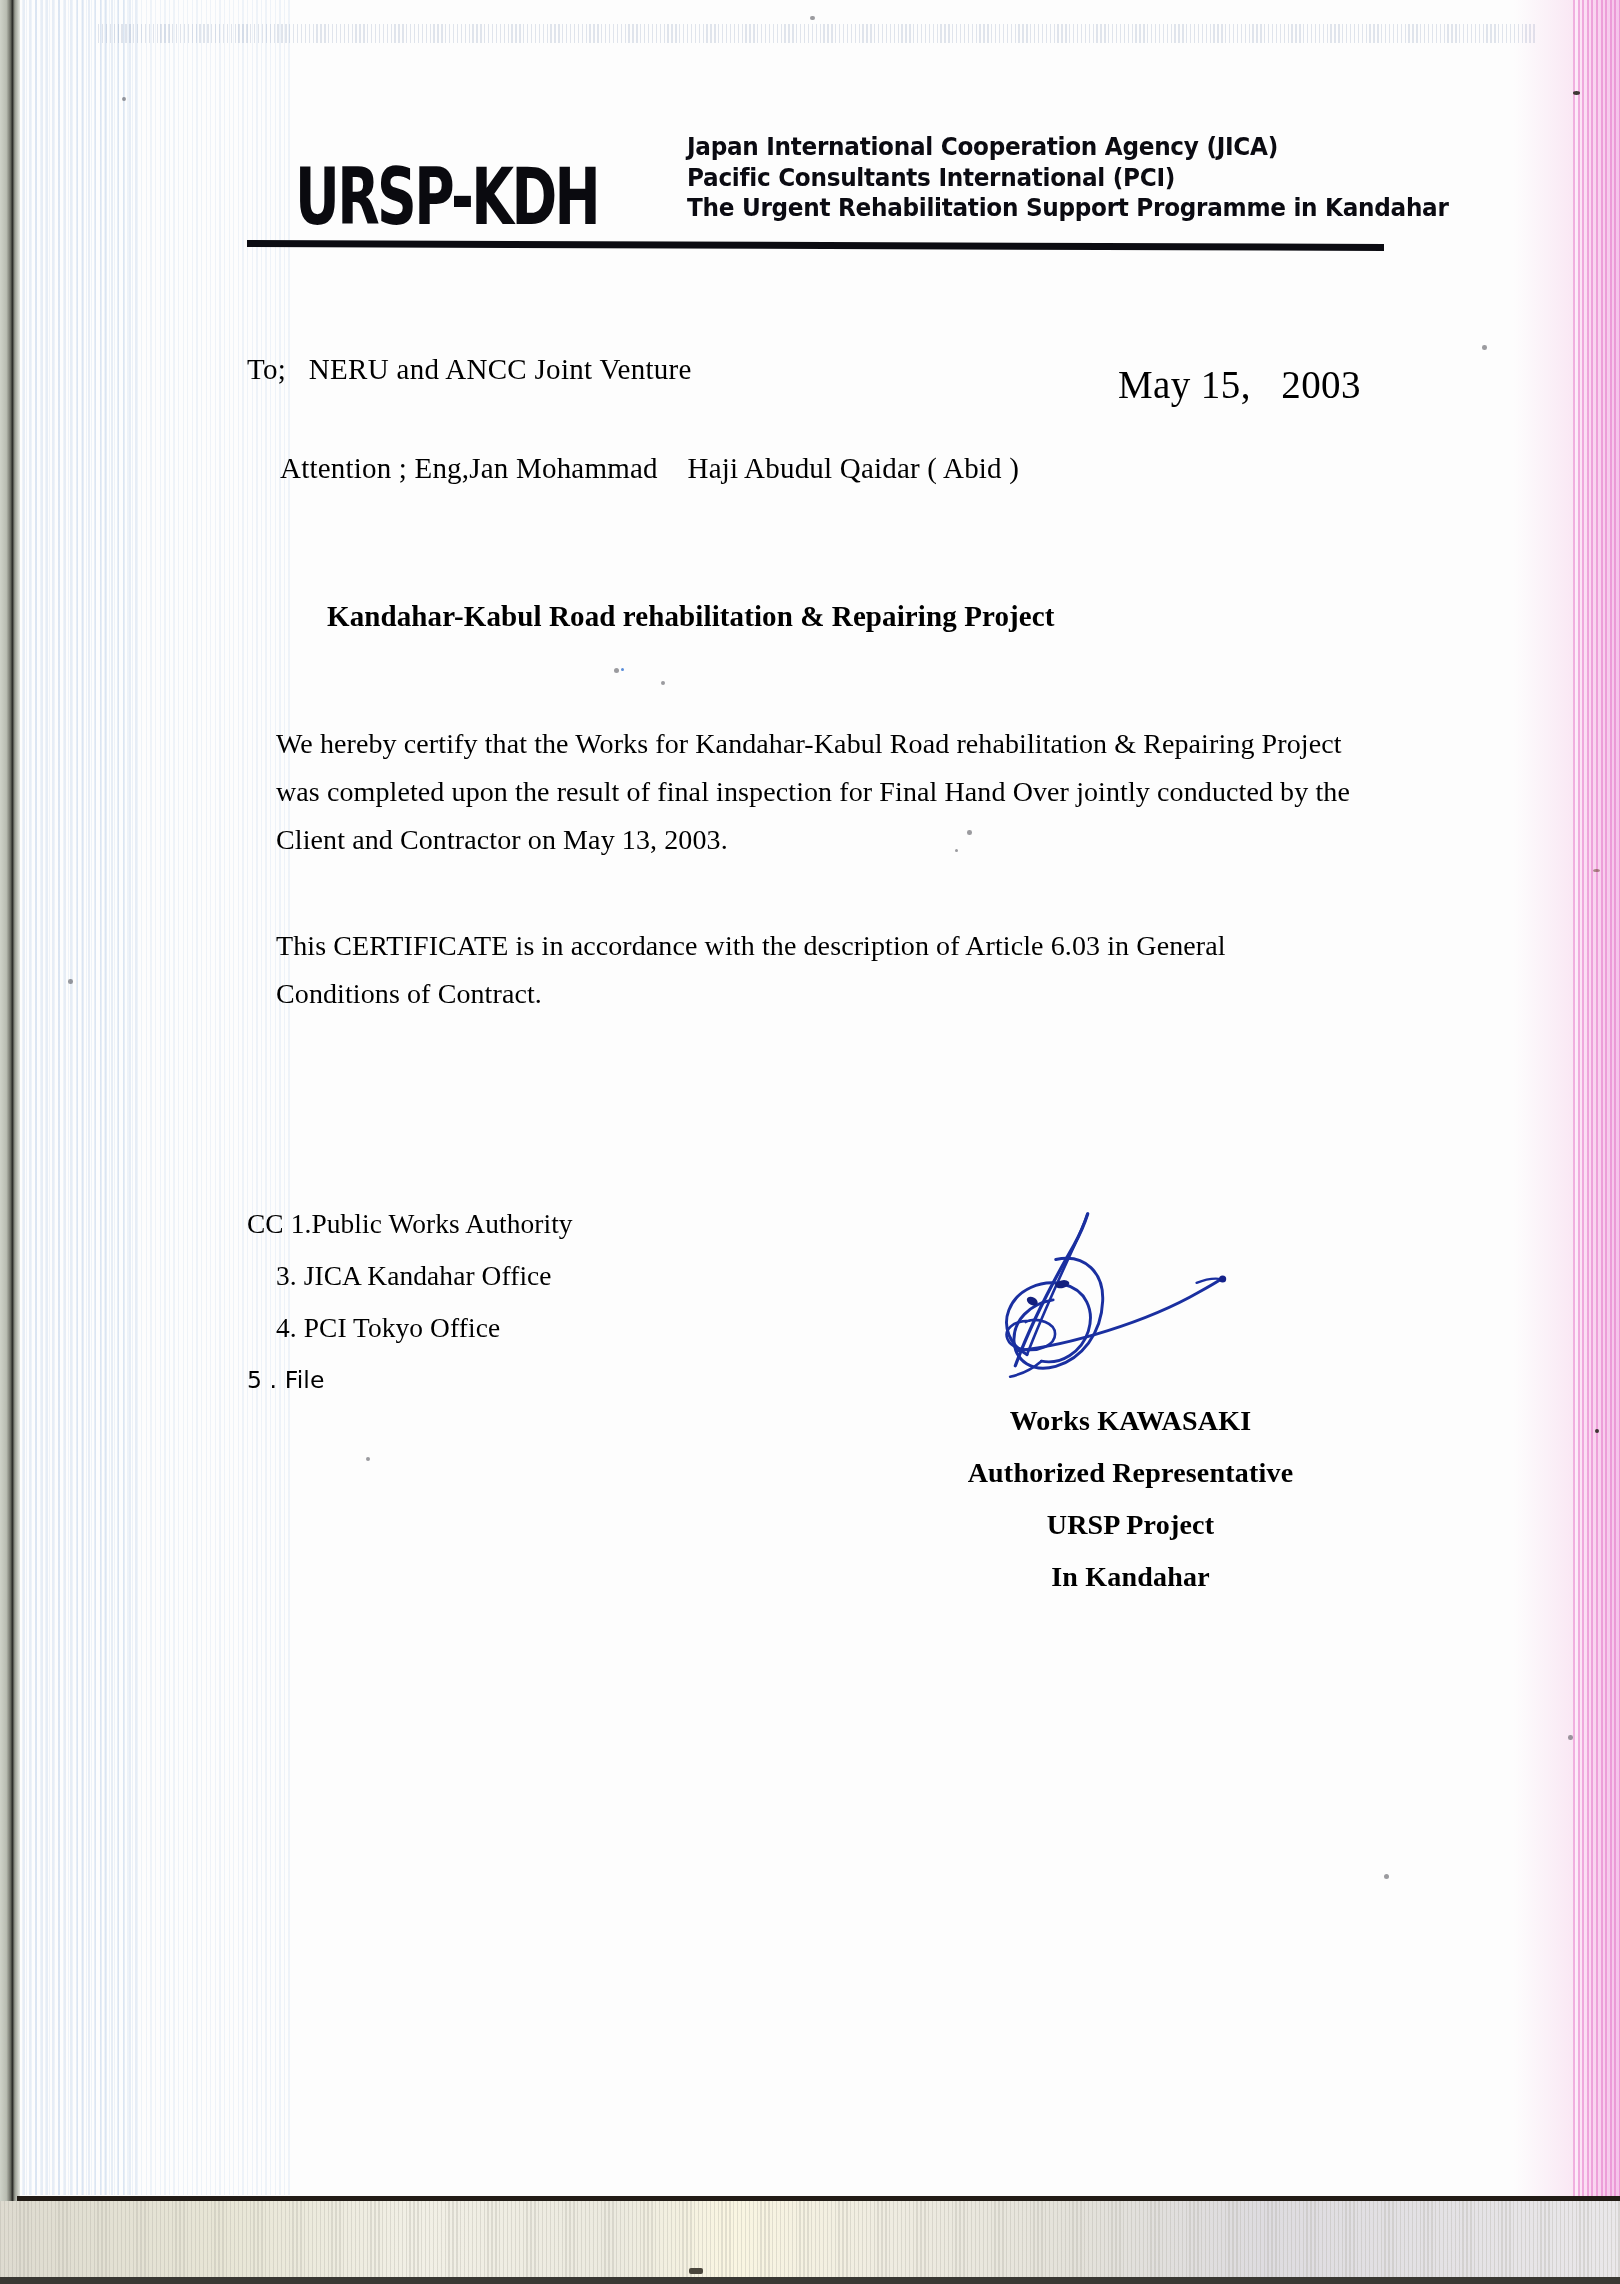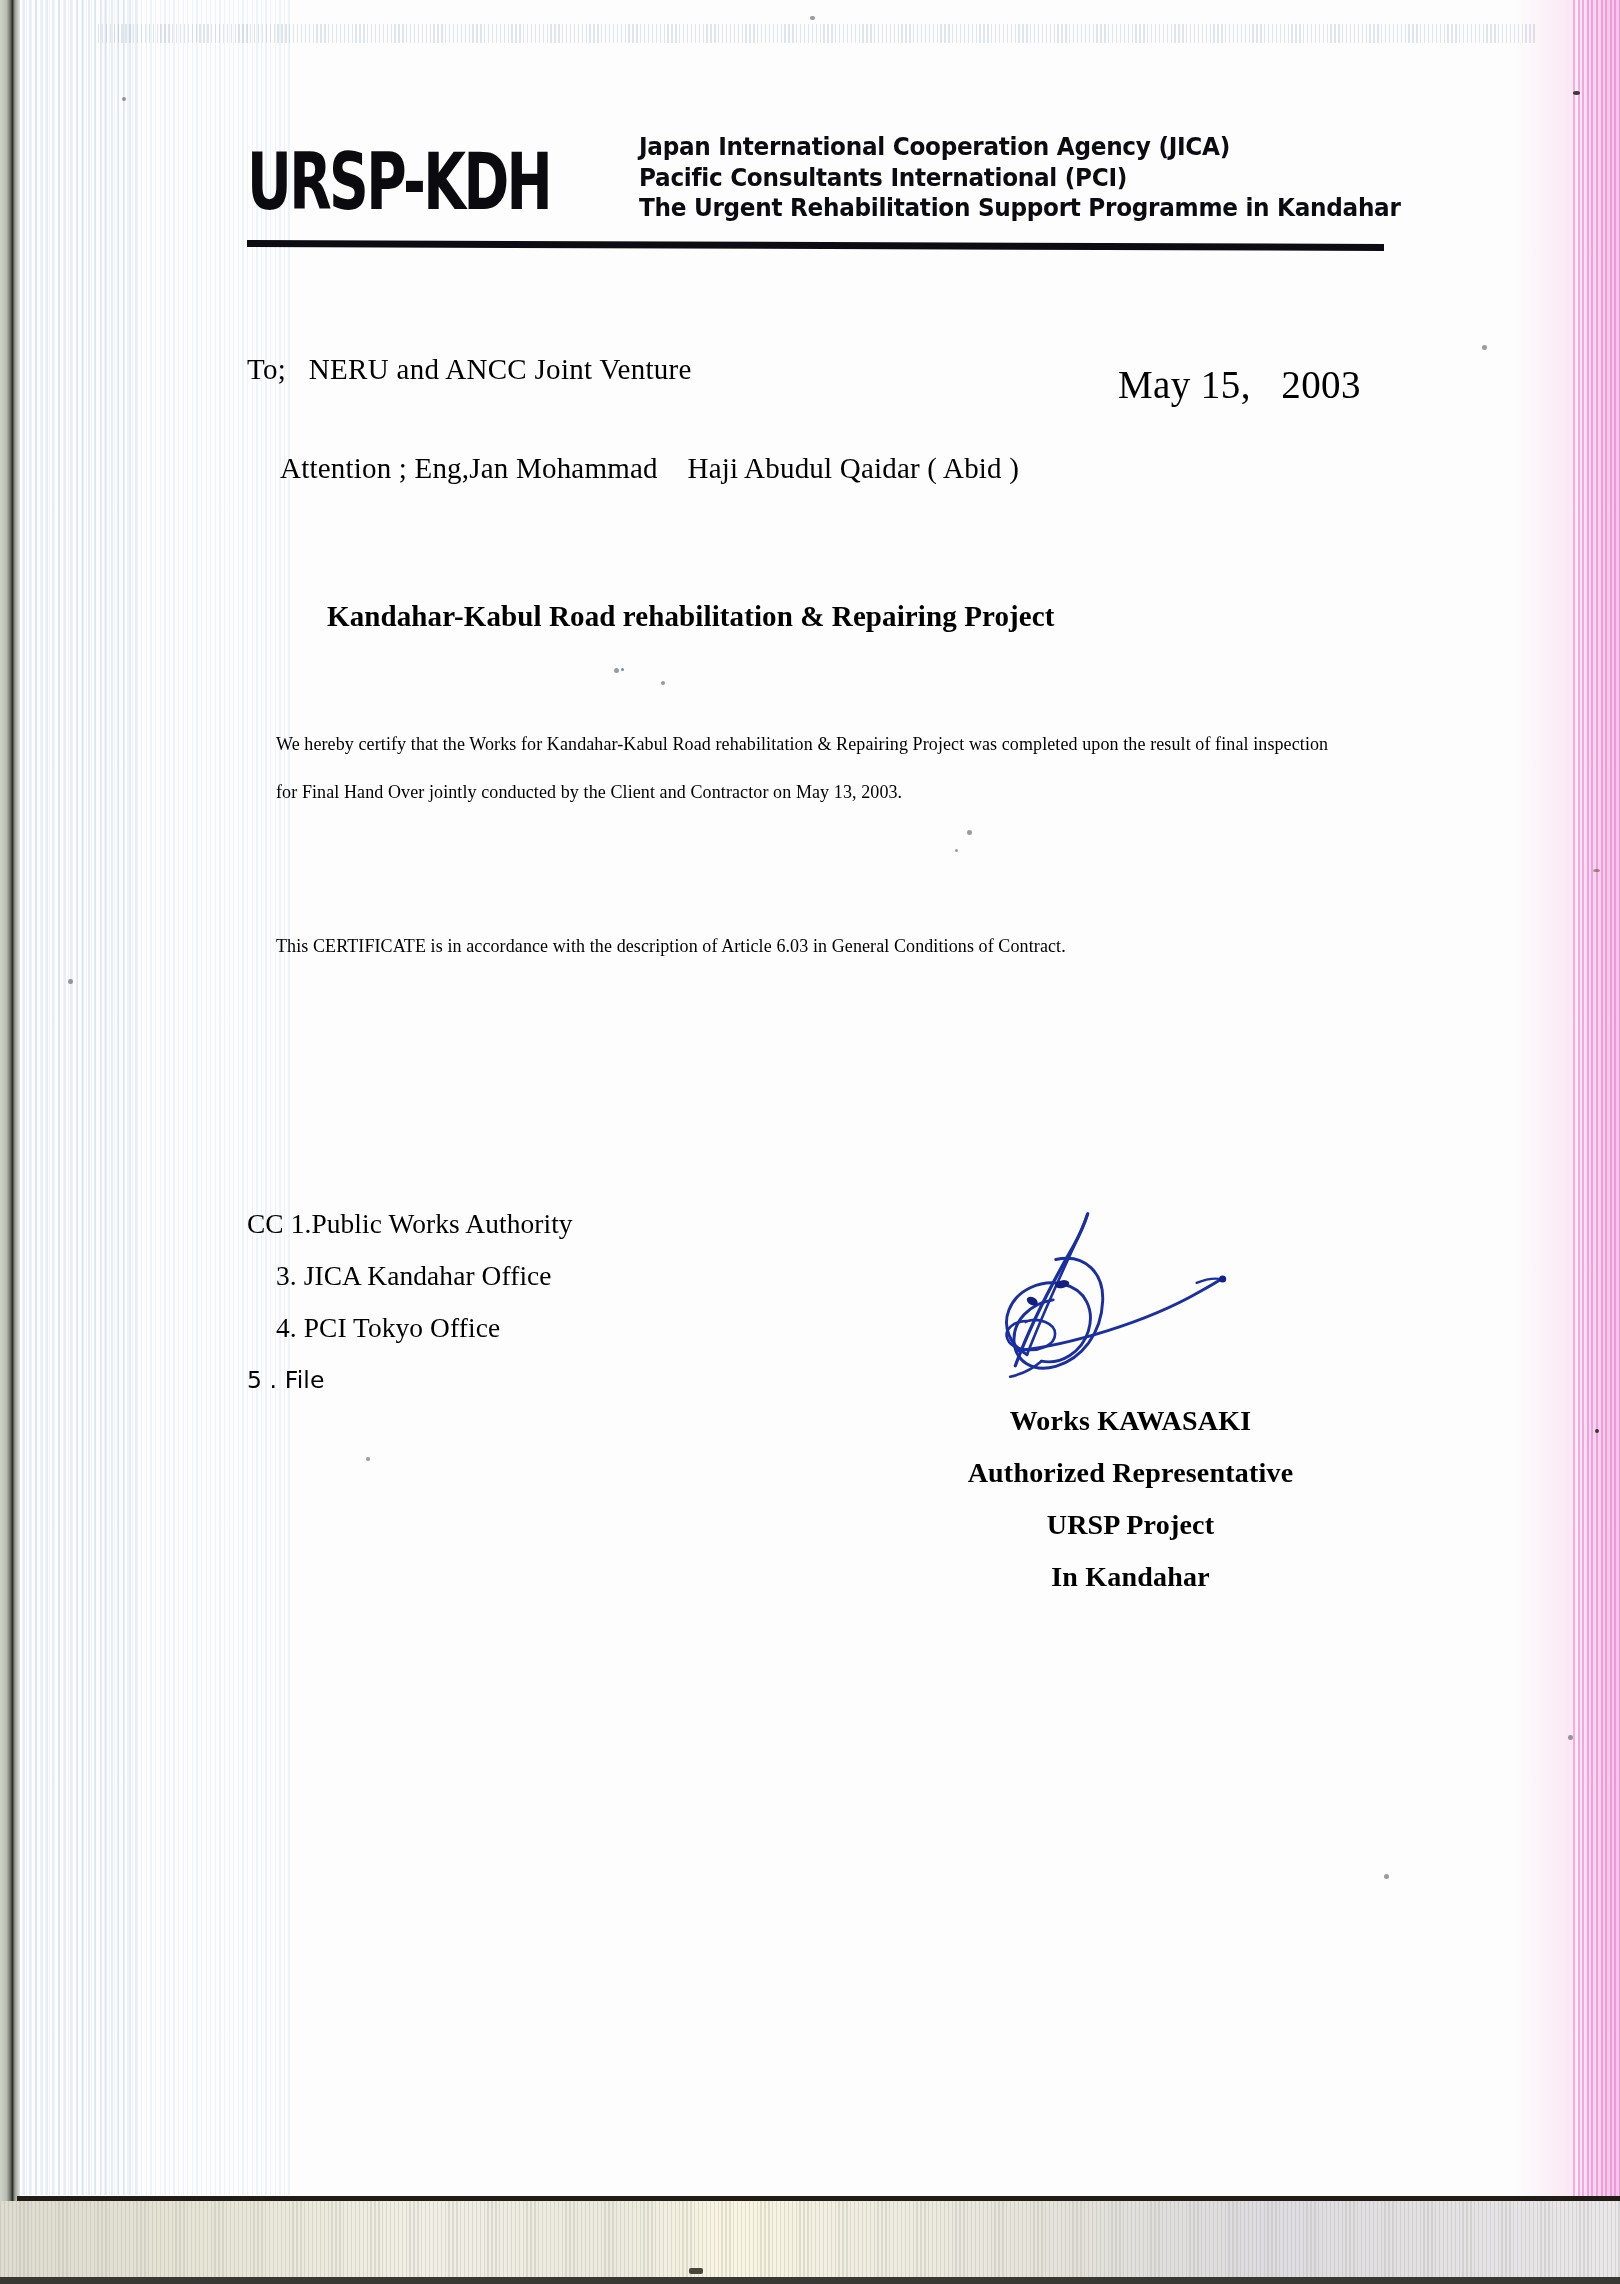--- a/index.html
+++ b/index.html
@@ -144,21 +144,22 @@
 
   
   .letterhead {
     position: absolute;
     left: 247px;
     top: 128px;
     width: 1150px;
   }
   .lh-row {
     display: flex;
-    align-items: center;
+    align-items: flex-end;
+    padding-left: 48px;
   }
   .logo {
     font-family: "DejaVu Sans", "Liberation Sans", sans-serif;
     font-weight: 900;
     font-size: 69px;
     line-height: 0.92;
     letter-spacing: -3.3px;
     transform: scaleX(0.80) scaleY(1.14);
     transform-origin: left top;
     white-space: nowrap;
@@ -243,21 +244,21 @@
     font-size: 29px;
     font-weight: bold;
     letter-spacing: 0.1px;
     white-space: pre;
   }
 
   .para {
     position: absolute;
     left: 247px;
     width: 1104px;
-    font-size: 18px;
+    font-size: 28px;
     line-height: 48px;
     letter-spacing: 0.1px;
   }
   .para p { margin: 0; }
   .para-1 { top: 720px; }
   .para-2 { top: 922px; }
   .indent { padding-left: 29px; }
 
   
   .cc {

